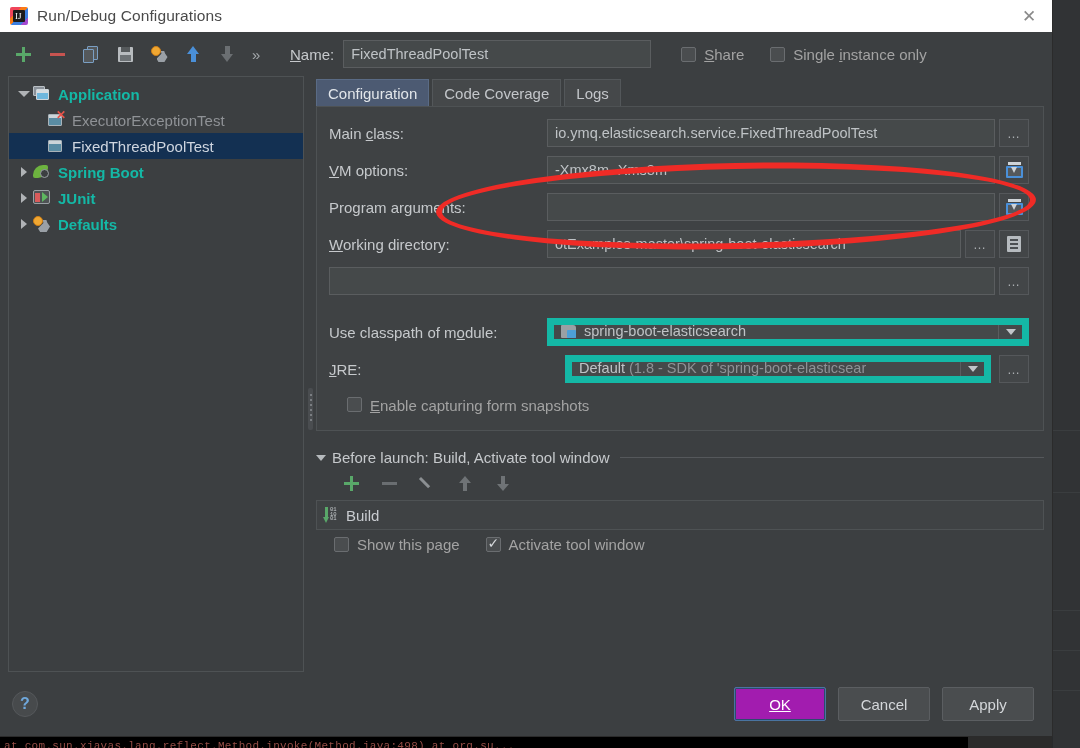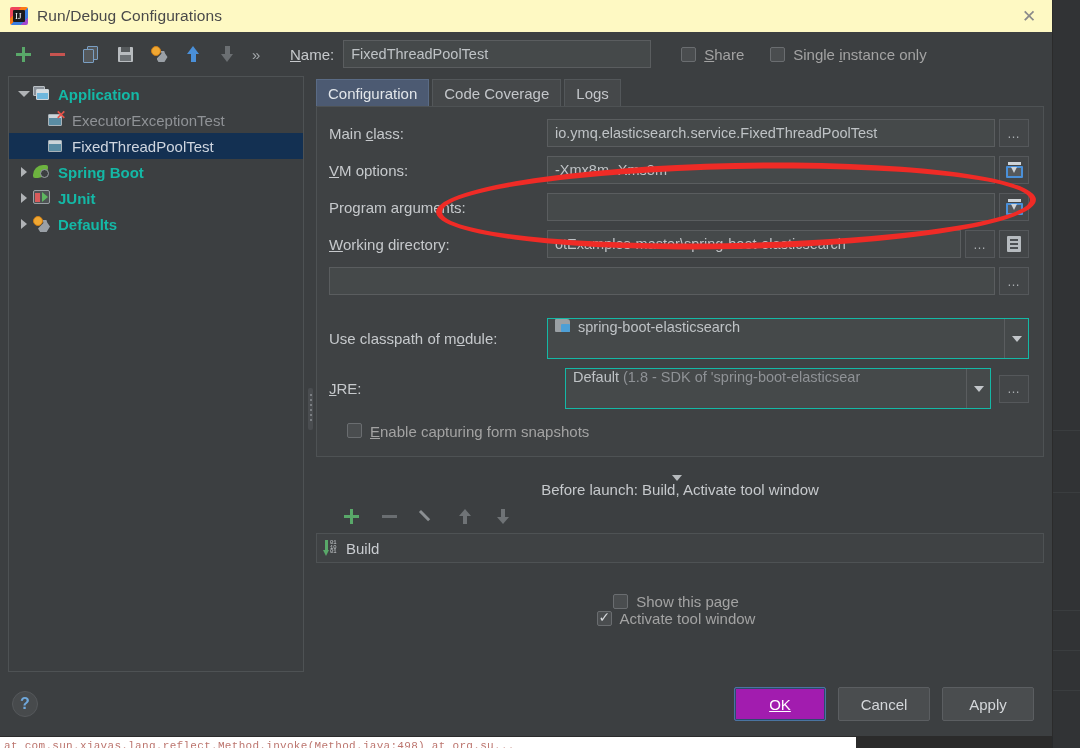--- a/index.html
+++ b/index.html
@@ -22,40 +22,40 @@
   }
   .ide-right-strip {
     position: absolute; top: 0; right: 0; width: 28px; height: 748px;
     background: #313335;
     border-left: 1px solid #282a2c;
   }
   .ide-right-strip .seg {
     position: absolute; left: 0; right: 0; height: 1px; background: #3a3d3f;
   }
   .ide-bottom-strip {
-    position: absolute; left: 0; bottom: 0; width: 856px; height: 16px;
-    background: #ffffff; overflow: hidden;
+    position: absolute; left: 0; bottom: 0; width: 968px; height: 16px;
+    background: #000000; overflow: hidden;
   }
   .console-line {
     position: absolute; left: 4px; bottom: -4px;
     font-family: "Liberation Mono", monospace;
     font-size: 11px; color: #b05c54; white-space: nowrap; letter-spacing: .3px;
     opacity: .85;
   }
 
   
   .dialog {
     position: absolute; left: 0; top: 0;
     width: 1052px; height: 736px;
     background: #3c3f41;
     display: flex; flex-direction: column;
     box-shadow: 0 0 0 1px #2b2b2b;
   }
   .titlebar {
-    height: 32px; background: #fef9c3;
+    height: 32px; background: #ffffff;
     display: flex; align-items: center;
     padding-left: 10px; flex: 0 0 32px;
     position: relative;
   }
   .title-icon {
     width: 18px; height: 18px; margin-right: 9px;
     position: relative; flex: 0 0 18px;
     border-radius: 2px;
     background: linear-gradient(135deg,#f0455a 0%, #f0455a 33%, #fa7b15 33%, #fa7b15 50%, #3b7fe0 50%, #3b7fe0 80%, #a34ad0 80%);
   }
@@ -310,23 +310,23 @@
   }
   .ic-list { width: 14px; height: 16px; background:#b6bbbf; border-radius:1px; position:relative;}
   .ic-list::after{
     content:""; position:absolute; left:3px; top:3px; right:3px; bottom:3px;
     background: repeating-linear-gradient(to bottom,#4b4f52 0 2px, transparent 2px 4px);
   }
 
   .fsep { height: 14px; }
 
   .fcombo {
-    height: 41px; flex: 1 1 auto; min-width: 0;
-    background: #45494a; border: 1px solid #14b8a6;
-    display: flex; align-items: flex-start; padding-left: 7px;
+    height: 28px; flex: 1 1 auto; min-width: 0;
+    background: #45494a; border: 7px solid #14b8a6;
+    display: flex; align-items: flex-end; padding-left: 7px;
     position: relative;
   }
   .fcombo .arrowbox {
     position: absolute; right: 0; top: 0; bottom: 0; width: 24px;
     display: flex; align-items: center; justify-content: center;
     border-left: 1px solid #5a5d5f;
   }
   .fcombo .arrowbox i {
     width:0;height:0;border-left:5px solid transparent;border-right:5px solid transparent;
     border-top:6px solid #c2c6ca;
@@ -339,21 +339,21 @@
   .mod-ico .blue {
     position:absolute; left:6px; top:5px; width:9px; height:8px; background:#4d9fd6; border-radius:1px;
   }
   .combo-text { font-size: 14.5px; color: #bfc3c6; white-space: nowrap; overflow: hidden; }
   .combo-text .dim { color: #8f9296; }
 
   .cb-row { display: flex; align-items: flex-start; margin-top: 14px; padding-left: 18px; }
 
   
   .bl-wrap { margin-top: 18px; }
-  .bl-header { display: flex; align-items: center; flex-direction: column; }
+  .bl-header { display: flex; align-items: center; }
   .bl-twisty {
     width: 0; height: 0; margin-right: 6px;
     border-left: 5px solid transparent; border-right: 5px solid transparent;
     border-top: 6px solid #b6babd;
   }
   .bl-title { font-size: 15px; color: #c6c9cc; white-space: nowrap; }
   .bl-rule { flex: 1 1 auto; height: 1px; background: #55585b; margin-left: 10px; }
 
   .bl-toolbar { display: flex; align-items: center; height: 34px; padding-left: 16px; }
   .bl-tb-btn { width: 38px; display: flex; align-items: center; justify-content: center; }
@@ -382,21 +382,21 @@
     position:absolute; left:0; top:0; width:6px; height:16px;
   }
   .build-ico .arr .s{position:absolute;left:1.5px;top:0;width:3px;height:10px;background:#59a869;}
   .build-ico .arr .h{position:absolute;left:0;bottom:0;width:0;height:0;border-left:3px solid transparent;border-right:3px solid transparent;border-top:6px solid #59a869;}
   .build-ico .bits {
     position:absolute; left:7px; top:1px;
     font-family:"Liberation Mono",monospace; font-size:5.5px; line-height:4.6px; color:#c6cacd;
   }
   .bl-item-text { font-size: 15px; color: #c9ccd0; }
 
-  .bl-cbs { display: flex; align-items: center; margin-top: 30px; padding-left: 18px; flex-direction: column; }
+  .bl-cbs { display: flex; align-items: center; margin-top: 6px; padding-left: 18px; }
   .bl-cbs .cb-group { margin-left: 0; margin-right: 26px; }
 
   
   .footer {
     flex: 0 0 64px; display: flex; align-items: center;
     padding: 0 18px 0 12px; position: relative;
   }
   .help-btn {
     width: 26px; height: 26px; border-radius: 50%;
     background: #474a4c; border: 1px solid #55585b;

